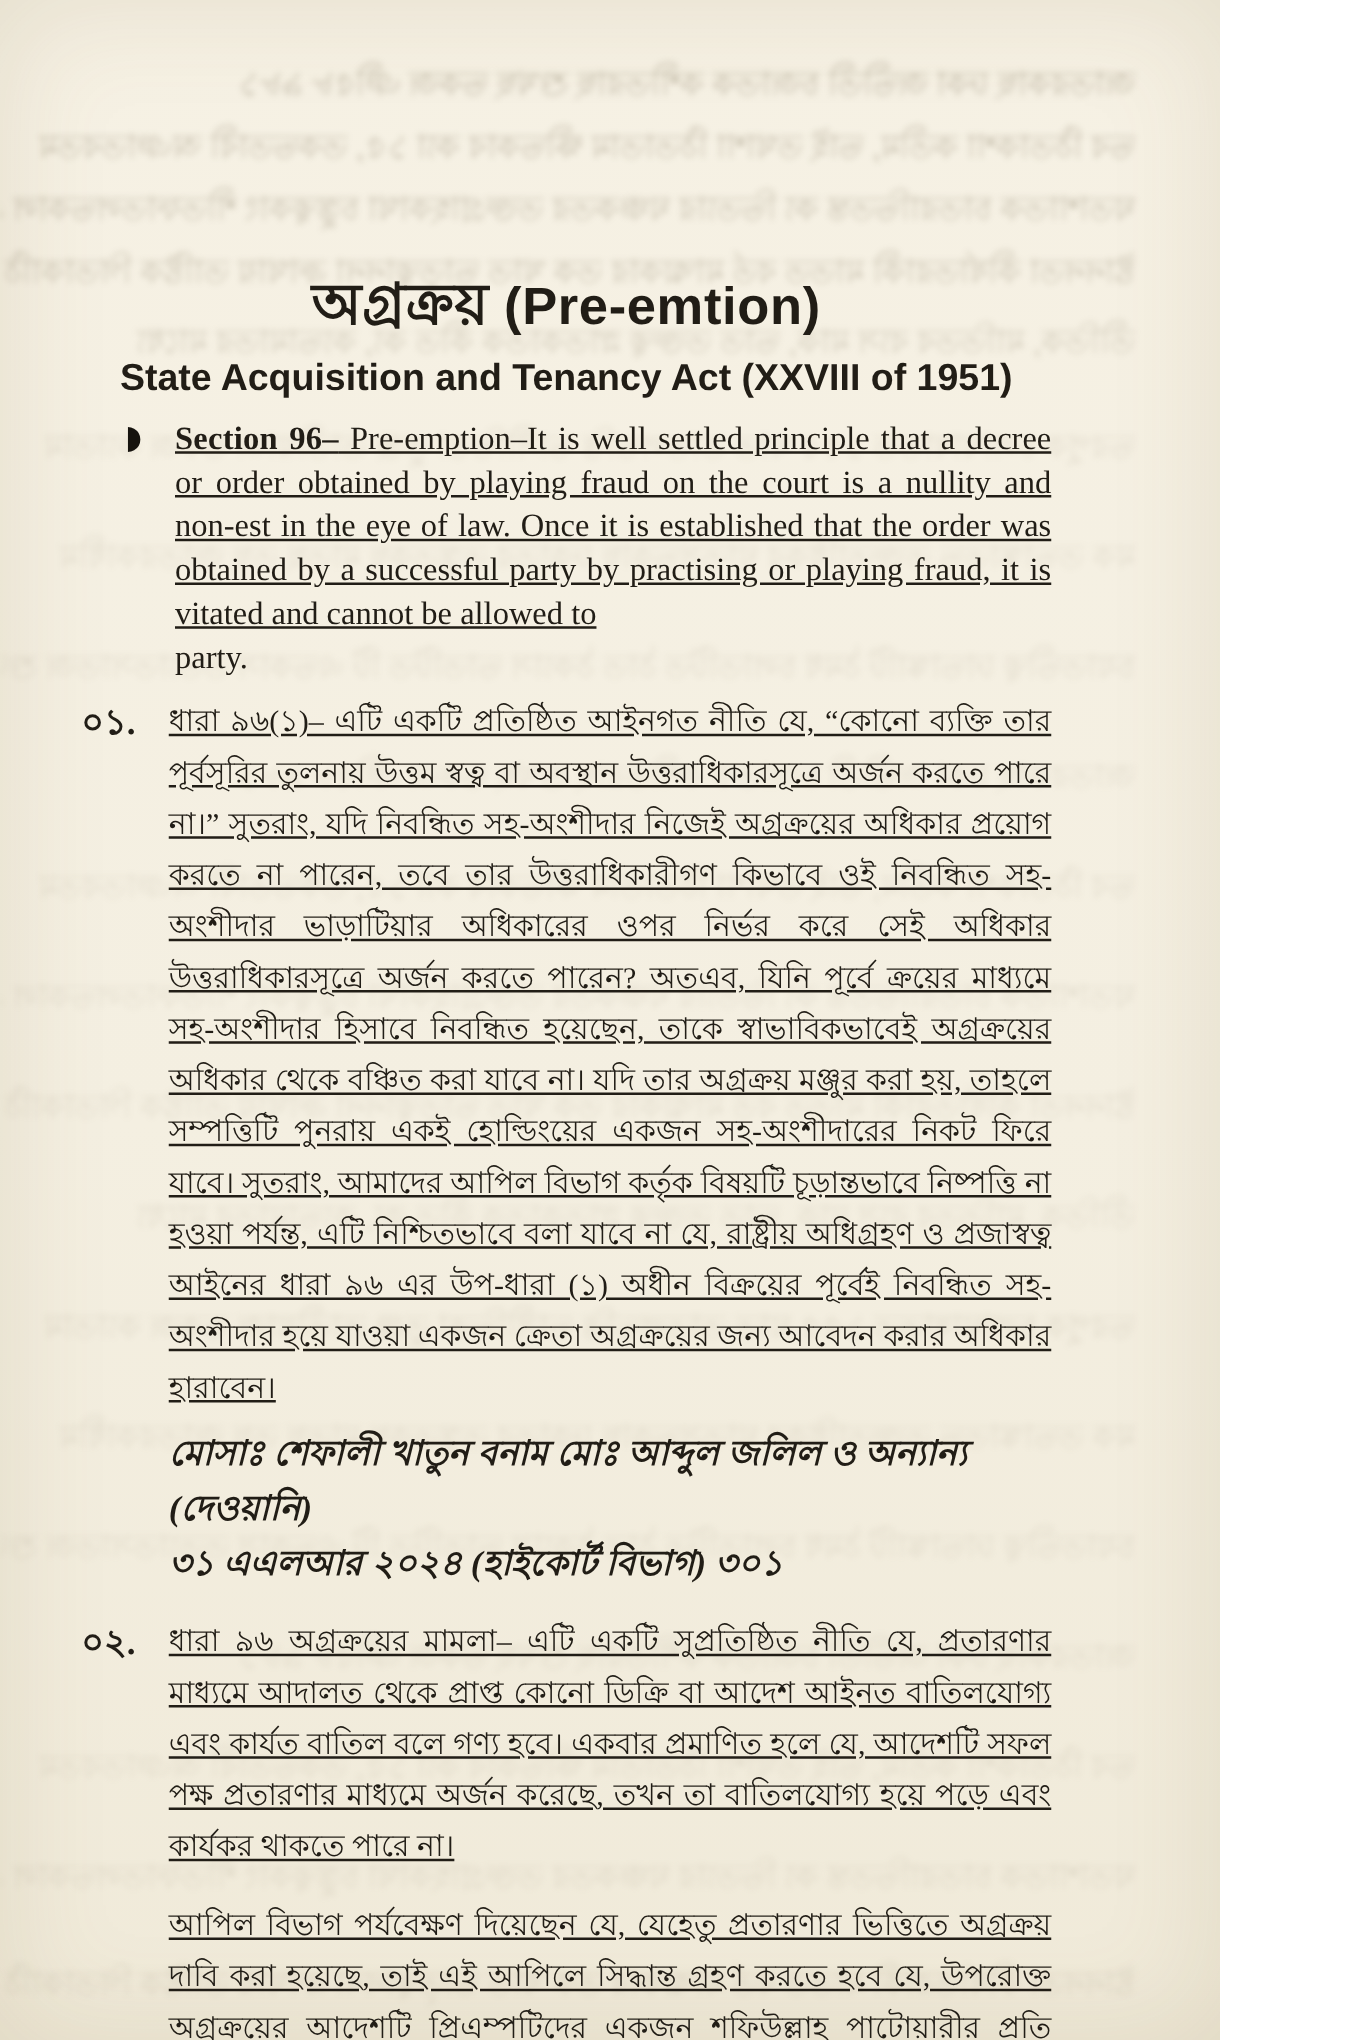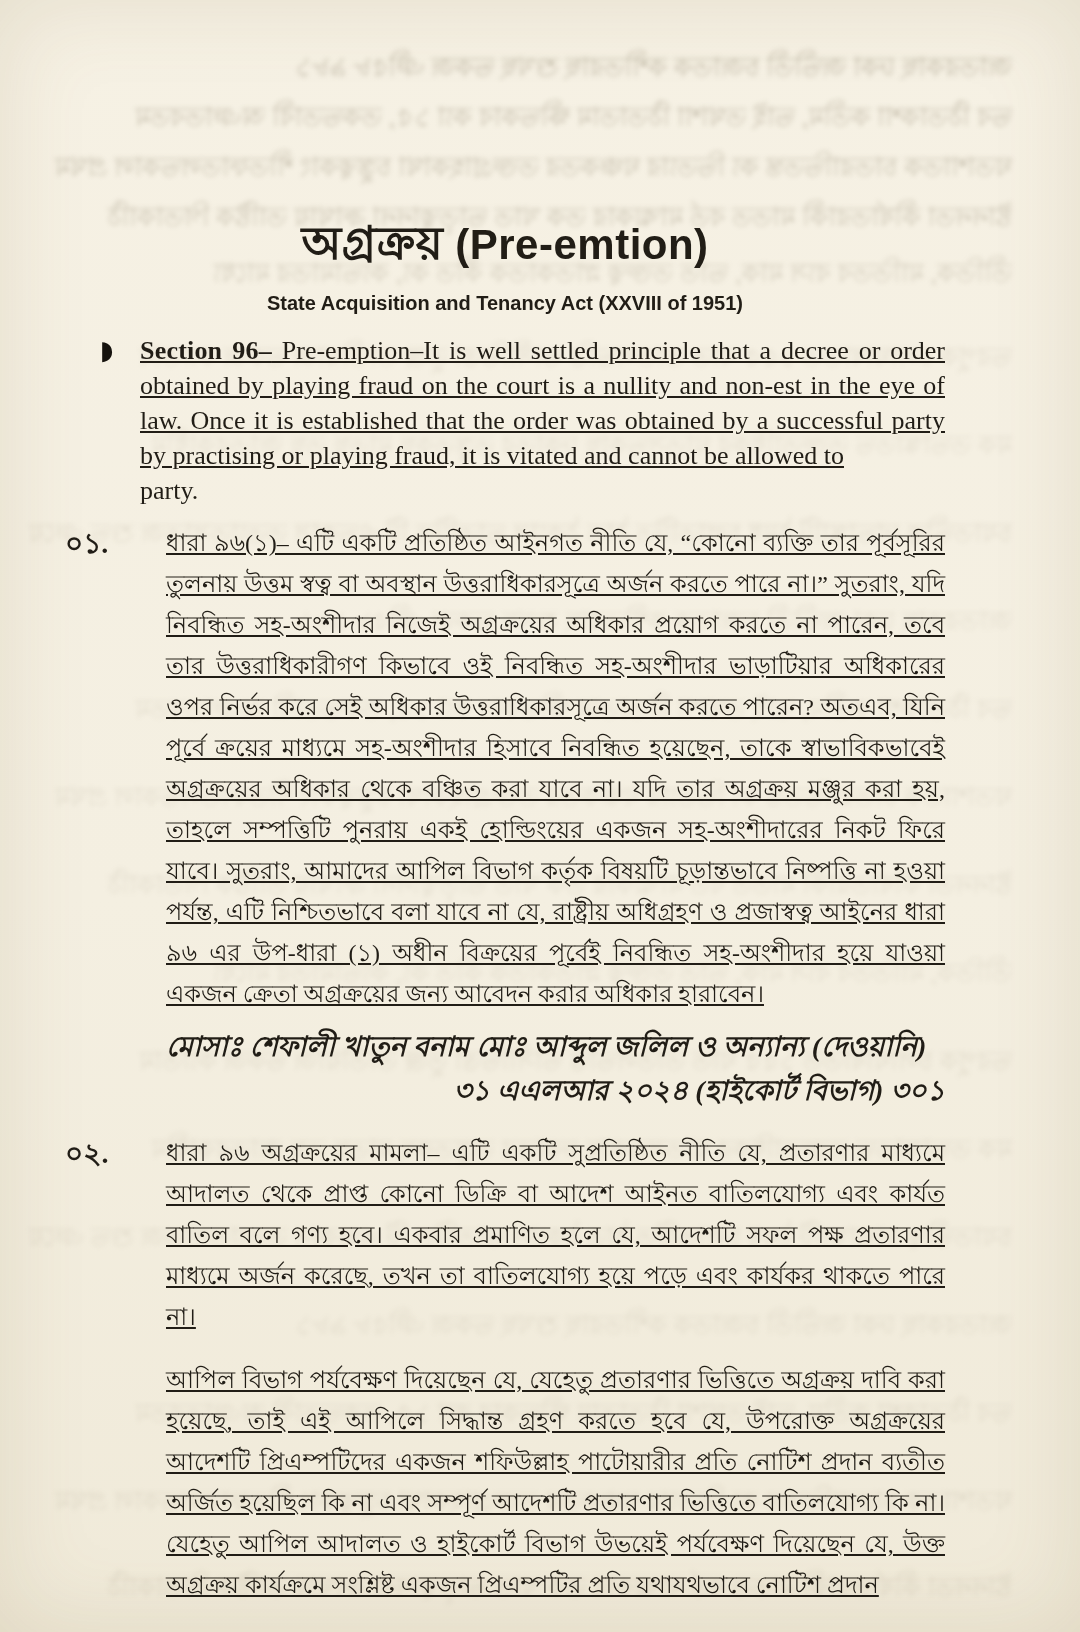--- a/index.html
+++ b/index.html
@@ -1,18 +1,18 @@
 <!DOCTYPE html>
 <html lang="bn"><head>
 <meta charset="utf-8">
 <style>
   html,body{margin:0;padding:0;}
   .page{
     position:relative;
-    width:1080px;height:1632px;
+    width:976px;height:1632px;
     background:linear-gradient(180deg,#f6f1e4 0%,#f4efe1 55%,#f0ead9 100%);
     box-shadow:inset 0 0 90px rgba(125,105,60,.14);
     overflow:hidden;
     font-family:"Liberation Serif","DejaVu Serif",serif;
     color:#211d16;
   }
   
   .bleed-layer{position:absolute;inset:0;z-index:0;pointer-events:none;}
   .bleed-line{
     position:absolute;left:0;right:0;padding:0 68px;
@@ -25,55 +25,55 @@
   
   .content{position:relative;z-index:1;padding:218px 135px 0 65px;}
   h1.title{
     margin:0 0 14px 0;text-align:center;
     font-size:46px;line-height:52px;font-weight:700;letter-spacing:.5px;
   }
   h1.title .latin{font-family:"Liberation Sans","DejaVu Sans",sans-serif;font-size:42px;}
   h2.subtitle{
     margin:0 0 12px 0;text-align:center;
     font-family:"Liberation Sans","DejaVu Sans",sans-serif;
-    font-size:20px;line-height:36px;font-weight:700;
+    font-size:30px;line-height:36px;font-weight:700;
   }
   .section-note{display:flex;margin:6px 0 0 35px;}
   .bullet{
     flex:0 0 40px;font-size:26px;line-height:35px;
     font-family:"DejaVu Sans",sans-serif;color:#16130e;
   }
   .note-text{
     flex:1;font-size:26px;line-height:35px;text-align:justify;text-decoration:underline;
   }
   .note-text b{letter-spacing:.2px;}
   .note-lastline{
     display:flex;justify-content:space-between;align-items:baseline;
     margin-left:75px;font-size:26px;line-height:36px;
   }
   .cite-en{font-style:italic;font-size:27px;}
   .reporter-en{
     text-align:right;font-style:italic;font-size:27px;line-height:40px;
     margin:2px 0 10px 0;
   }
-  .entry{display:flex;margin-top:14px;gap:31px;}
+  .entry{display:flex;margin-top:14px;}
   .entry-num{
     flex:0 0 70px;font-size:28px;line-height:41px;font-weight:700;
   }
   .entry-body{flex:1;min-width:0;}
   .entry-body p{
     margin:0;font-size:24px;line-height:41px;text-align:justify;text-decoration:underline;
   }
   .entry-body p + p{margin-top:22px;}
   .cite-bn{
     margin-top:10px;text-align:left;
     font-weight:700;font-style:italic;font-size:28px;line-height:44px;
   }
   .reporter-bn{
-    text-align:right;font-weight:700;font-style:italic;
+    font-weight:700;font-style:italic;
     font-size:28px;line-height:44px;margin-bottom:6px;
   }
 </style>
 </head>
 <body>
 
 <div class="page">
 
   <div class="bleed-layer">
       <div class="bleed-line" style="top: 46px; opacity: 0.5;">জাতরকাছ ঢকা জভীতী চজাতক কশীতরাছ শুখছ ভকজ ঞী৫৮ ৯৮১</div>

